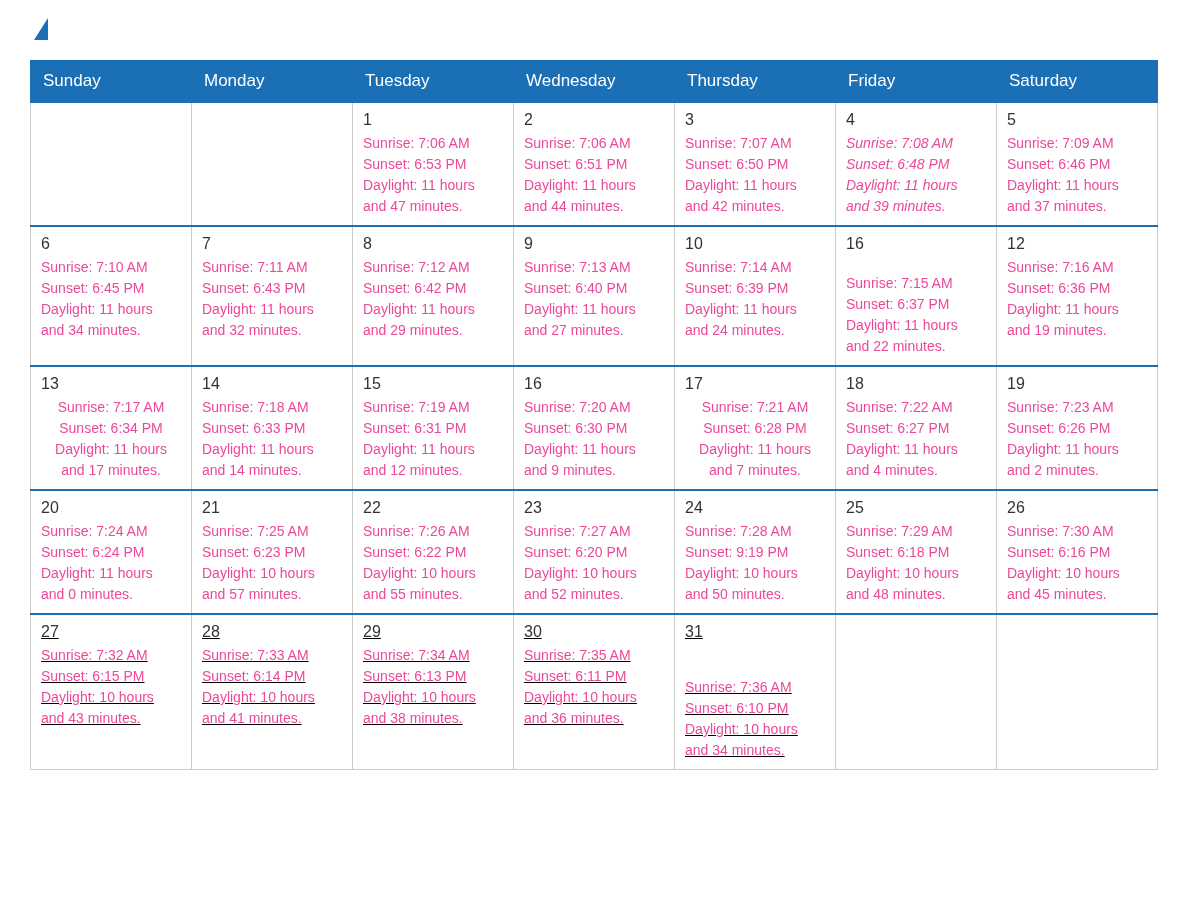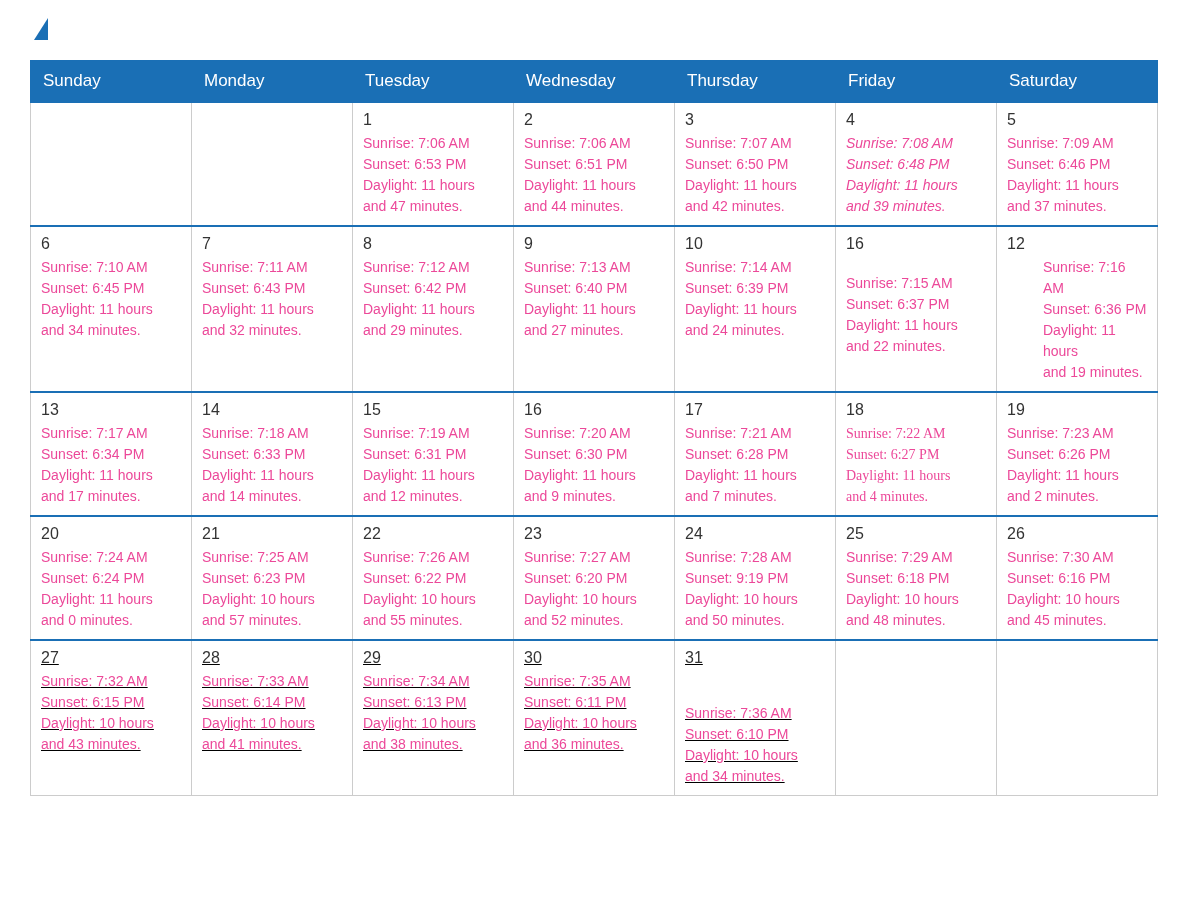--- a/index.html
+++ b/index.html
@@ -214,30 +214,30 @@
         </td>
         <td>
           <span class="day-number">16</span>
           <div class="day-info" style="white-space: pre-line; margin-top: 20px;">Sunrise: 7:15 AM
 Sunset: 6:37 PM
 Daylight: 11 hours
 and 22 minutes.</div>
         </td>
         <td>
           <span class="day-number">12</span>
-          <div class="day-info" style="white-space: pre-line; margin-left: 36px;">Sunrise: 7:16 AM
+          <div class="day-info" style="white-space: pre-line;">Sunrise: 7:16 AM
 Sunset: 6:36 PM
 Daylight: 11 hours
 and 19 minutes.</div>
         </td>
       </tr>
       <tr>
         <td>
           <span class="day-number">13</span>
-          <div class="day-info" style="white-space: pre-line;">Sunrise: 7:17 AM
+          <div class="day-info" style="white-space: pre-line; text-align: center;">Sunrise: 7:17 AM
 Sunset: 6:34 PM
 Daylight: 11 hours
 and 17 minutes.</div>
         </td>
         <td>
           <span class="day-number">14</span>
           <div class="day-info" style="white-space: pre-line;">Sunrise: 7:18 AM
 Sunset: 6:33 PM
 Daylight: 11 hours
 and 14 minutes.</div>
@@ -251,28 +251,28 @@
         </td>
         <td>
           <span class="day-number">16</span>
           <div class="day-info" style="white-space: pre-line;">Sunrise: 7:20 AM
 Sunset: 6:30 PM
 Daylight: 11 hours
 and 9 minutes.</div>
         </td>
         <td>
           <span class="day-number">17</span>
-          <div class="day-info" style="white-space: pre-line;">Sunrise: 7:21 AM
+          <div class="day-info" style="white-space: pre-line; text-align: center;">Sunrise: 7:21 AM
 Sunset: 6:28 PM
 Daylight: 11 hours
 and 7 minutes.</div>
         </td>
         <td>
           <span class="day-number">18</span>
-          <div class="day-info" style="white-space: pre-line; font-family: Liberation Serif, serif;">Sunrise: 7:22 AM
+          <div class="day-info" style="white-space: pre-line;">Sunrise: 7:22 AM
 Sunset: 6:27 PM
 Daylight: 11 hours
 and 4 minutes.</div>
         </td>
         <td>
           <span class="day-number">19</span>
           <div class="day-info" style="white-space: pre-line;">Sunrise: 7:23 AM
 Sunset: 6:26 PM
 Daylight: 11 hours
 and 2 minutes.</div>

